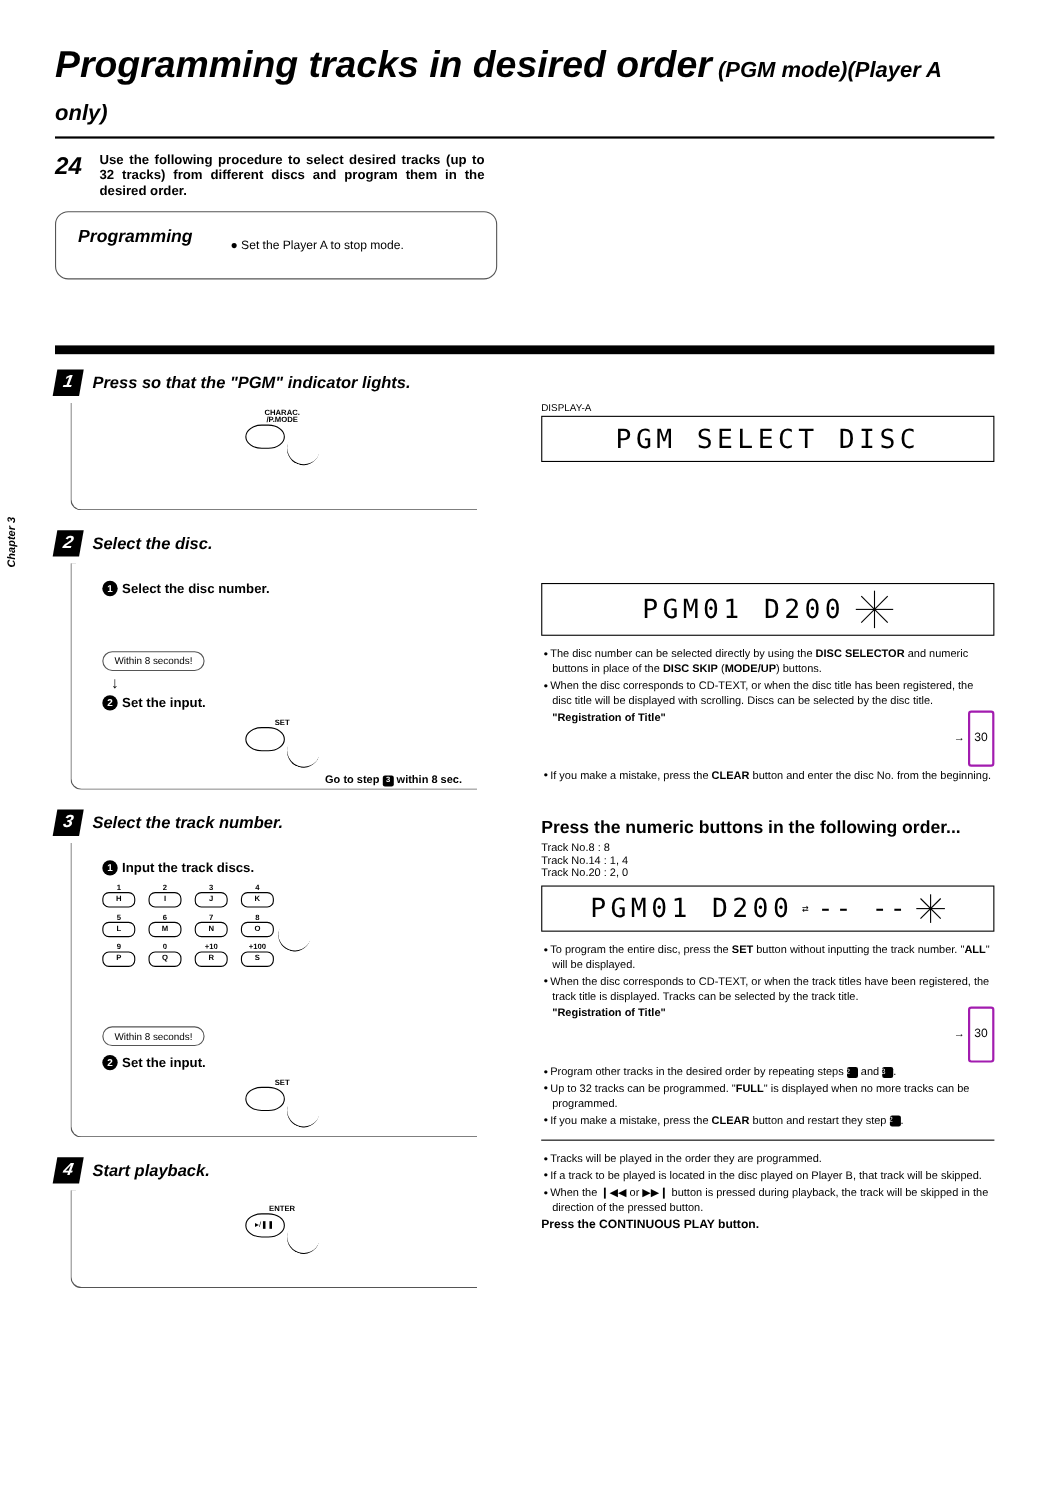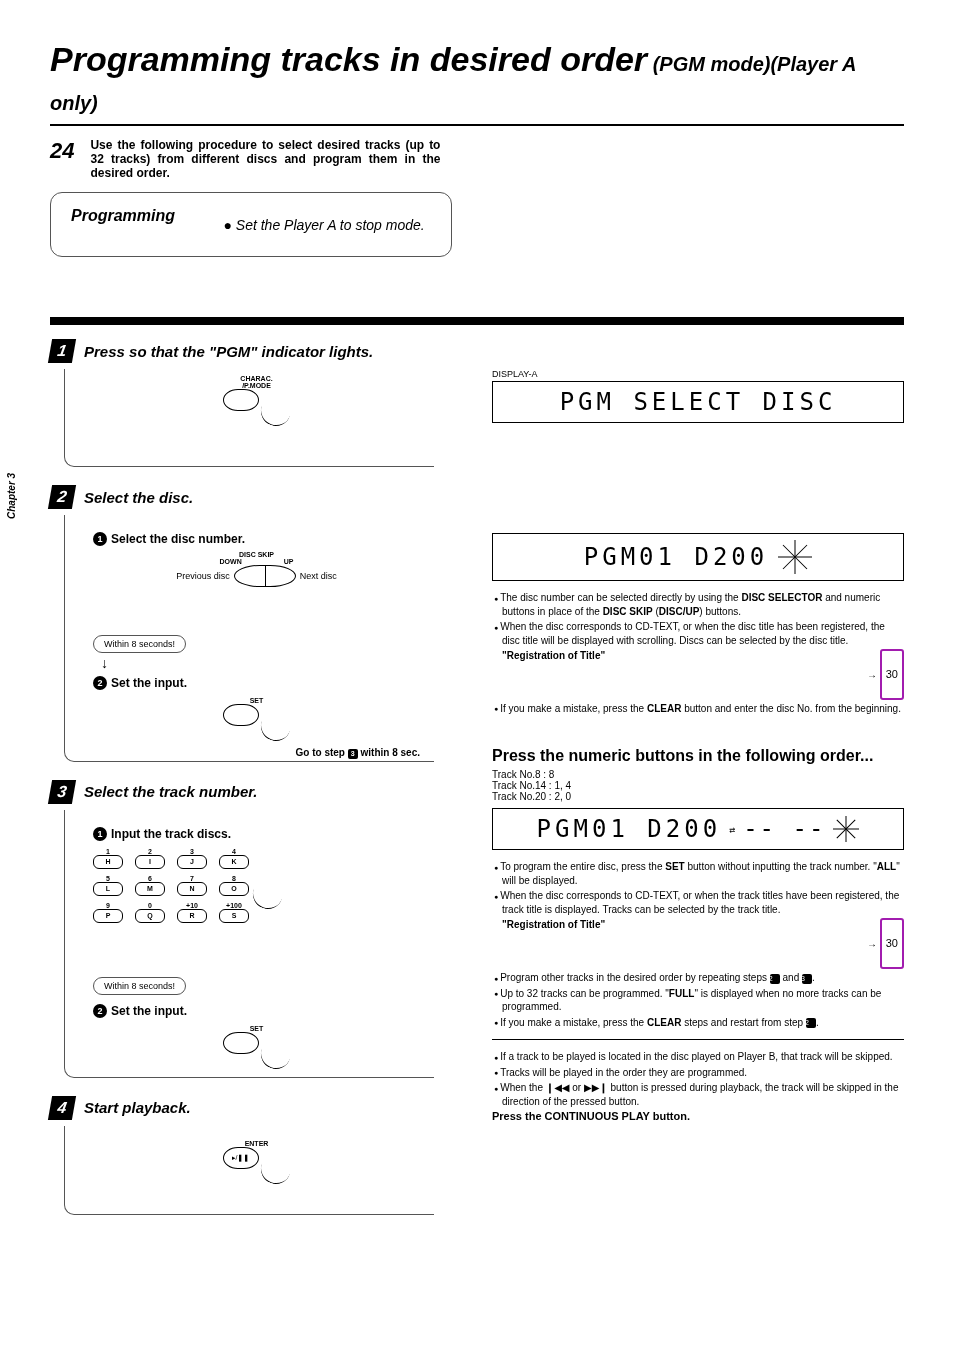--- a/index.html
+++ b/index.html
@@ -49,25 +49,24 @@
     width: 360px;
   }
   .prep-title {
     font-size: 16px;
     font-style: italic;
     font-weight: bold;
     display: inline-block;
     vertical-align: top;
   }
   .prep-text {
-    font-size: 14px;
-    display: inline-block;
-    margin-left: 44px;
+    font-size: 11px;
+    display: inline-block;
+    margin-left: 30px;
     margin-top: 10px;
-    font-style: italic;
   }
   .section-bar {
     height: 8px;
     background: #000;
     margin: 60px 0 14px;
   }
   .cols {
     display: flex;
     gap: 30px;
   }
@@ -302,35 +301,20 @@
         <span class="curly" style="margin-top:6px"></span>
       </div>
     </div>
 
     <div class="step-head">
       <div class="step-num">2</div>
       <div class="step-title">Select the disc.</div>
     </div>
     <div class="step-body">
       <div><span class="sub-num">1</span><span class="sub-title">Select the disc number.</span></div>
-      <div style="text-align:center;margin:4px 0">
-        <div class="label-tiny">DISC SKIP</div>
-        <div style="display:flex;justify-content:center;gap:6px;font-size:7px;font-weight:bold">
-          <span>DOWN</span>
-          <span style="width:30px"></span>
-          <span>UP</span>
-        </div>
-        <div style="display:flex;align-items:center;justify-content:center;gap:4px">
-          <span class="small-note">Previous disc</span>
-          <span style="width:60px;height:20px;border:1.5px solid #000;border-radius:50%/60%;position:relative">
-            <span style="position:absolute;left:50%;top:0;bottom:0;width:1px;background:#000"></span>
-          </span>
-          <span class="small-note">Next disc</span>
-        </div>
-      </div>
       <div style="margin:6px 0"><span class="oval-note">Within 8 seconds!</span></div>
       <div style="font-size:14px;line-height:0.6;margin:2px 0 6px 8px">↓</div>
       <div><span class="sub-num">2</span><span class="sub-title">Set the input.</span></div>
       <div class="set-btn-area">
         <div class="label-tiny">SET</div>
         <div style="display:flex;justify-content:center;gap:2px">
           <span class="btn-draw"></span>
           <span class="curly" style="margin-top:6px"></span>
         </div>
       </div>
@@ -438,21 +422,21 @@
       <span>PGM01 D200</span>
       <span class="lcd-starburst">
         <span class="lcd-line" style="transform:translate(-50%,-50%) rotate(0deg)"></span>
         <span class="lcd-line" style="transform:translate(-50%,-50%) rotate(45deg)"></span>
         <span class="lcd-line" style="transform:translate(-50%,-50%) rotate(90deg)"></span>
         <span class="lcd-line" style="transform:translate(-50%,-50%) rotate(135deg)"></span>
       </span>
     </div>
 
     <div class="bullet-list">
-      <p><span>The disc number can be selected directly by using the </span><span class="bold">DISC SELECTOR</span><span> and numeric buttons in place of the </span><span class="bold">DISC SKIP</span><span> (</span><span class="bold">DISC/UP</span><span>) buttons.</span></p>
+      <p><span>The disc number can be selected directly by using the </span><span class="bold">DISC SELECTOR</span><span> and numeric buttons in place of the </span><span class="bold">DISC SKIP</span><span> (</span><span class="bold">MODE/UP</span><span>) buttons.</span></p>
       <p><span>When the disc corresponds to CD-TEXT, or when the disc title has been registered, the disc title will be displayed with scrolling. Discs can be selected by the disc title.</span></p>
       <div style="display:flex;justify-content:space-between;margin-left:10px">
           <span class="bold">"Registration of Title"</span>
           <span>→ <span class="refbox">30</span></span>
         </div>
       <p><span>If you make a mistake, press the </span><span class="bold">CLEAR</span><span> button and enter the disc No. from the beginning.</span></p>
     </div>
 
     <div style="height:30px"></div>
 
@@ -477,26 +461,26 @@
 
     <div class="bullet-list">
       <p><span>To program the entire disc, press the </span><span class="bold">SET</span><span> button without inputting the track number. "</span><span class="bold">ALL</span><span>" will be displayed.</span></p>
       <p><span>When the disc corresponds to CD-TEXT, or when the track titles have been registered, the track title is displayed. Tracks can be selected by the track title.</span></p>
       <div style="display:flex;justify-content:space-between;margin-left:10px">
           <span class="bold">"Registration of Title"</span>
           <span>→ <span class="refbox">30</span></span>
         </div>
       <p><span>Program other tracks in the desired order by repeating steps </span><span class="mini-badge">2</span><span> and </span><span class="mini-badge">3</span>.</p>
       <p><span>Up to 32 tracks can be programmed. "</span><span class="bold">FULL</span><span>" is displayed when no more tracks can be programmed.</span></p>
-      <p><span>If you make a mistake, press the </span><span class="bold">CLEAR</span><span> steps and restart from step </span><span class="mini-badge">2</span>.</p>
+      <p><span>If you make a mistake, press the </span><span class="bold">CLEAR</span><span> button and restart they step </span><span class="mini-badge">2</span>.</p>
     </div>
 
     <hr class="thin">
 
     <div class="bullet-list">
+      <p>Tracks will be played in the order they are programmed.</p>
       <p>If a track to be played is located in the disc played on Player B, that track will be skipped.</p>
-      <p>Tracks will be played in the order they are programmed.</p>
       <p>When the ❙◀◀ or ▶▶❙ button is pressed during playback, the track will be skipped in the direction of the pressed button.</p>
     </div>
 
     <div class="sub-title" style="font-size:11px">Press the CONTINUOUS PLAY button.</div>
   </div>
 </div>
 
 </body></html>

